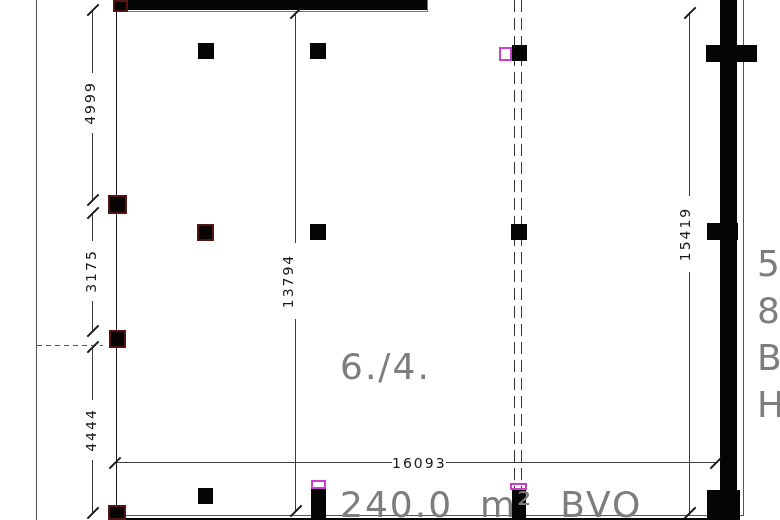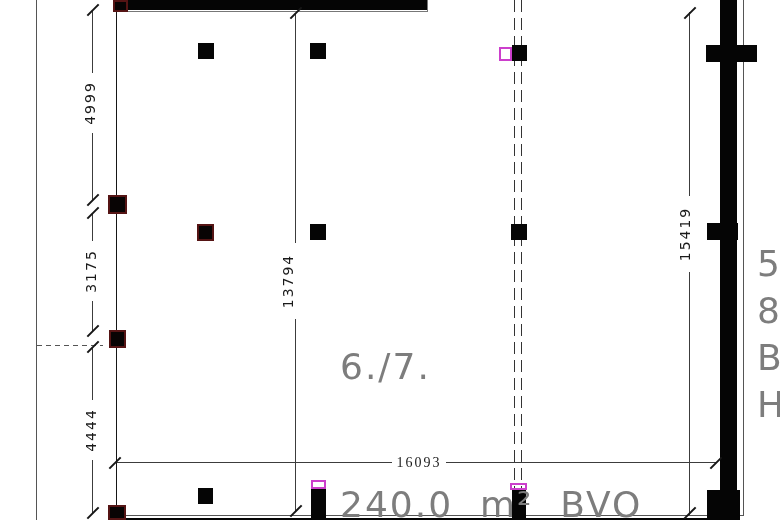--- a/index.html
+++ b/index.html
@@ -99,24 +99,24 @@
 
   <div class="mag" style="left:499px;top:47px;width:13px;height:14px;"></div>
   <div class="mag" style="left:311px;top:480px;width:15px;height:9px;"></div>
   <div class="mag" style="left:510px;top:483px;width:17px;height:7px;"></div>
 
   <div class="dim dimv" style="left:60px;top:95px;width:60px;">4999</div>
   <div class="dim dimv" style="left:61px;top:263px;width:60px;">3175</div>
   <div class="dim dimv" style="left:61px;top:422px;width:60px;">4444</div>
   <div class="dim dimv" style="left:250px;top:273px;width:76px;">13794</div>
   <div class="dim dimv" style="left:647px;top:226px;width:76px;">15419</div>
-  <div class="dim" style="left:392px;top:455px;width:54px;font-family:Liberation Serif, serif;">16093</div>
+  <div class="dim" style="left:392px;top:455px;width:54px;">16093</div>
 
   <div class="biglabel">
-    <div>6./7.</div>
+    <div>6./4.</div>
     <div>240.0  m²  BVO</div>
     
     
   </div>
 
   <div class="bigfrag" style="top:244px;">5</div>
   <div class="bigfrag" style="top:291px;">8</div>
   <div class="bigfrag" style="top:338px;">B</div>
   <div class="bigfrag" style="top:385px;">H</div>
 

